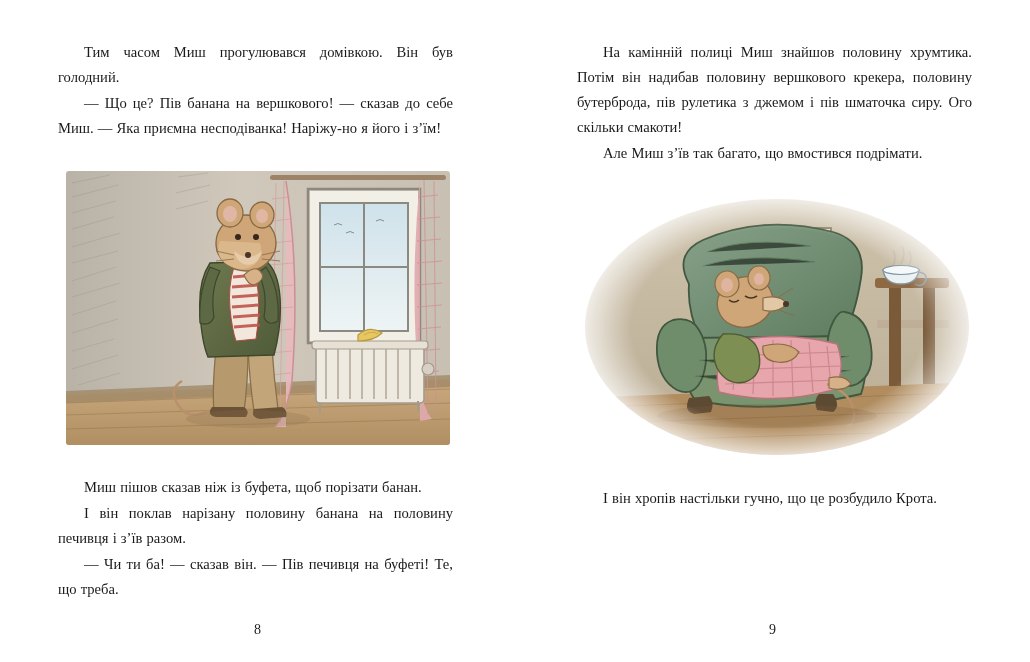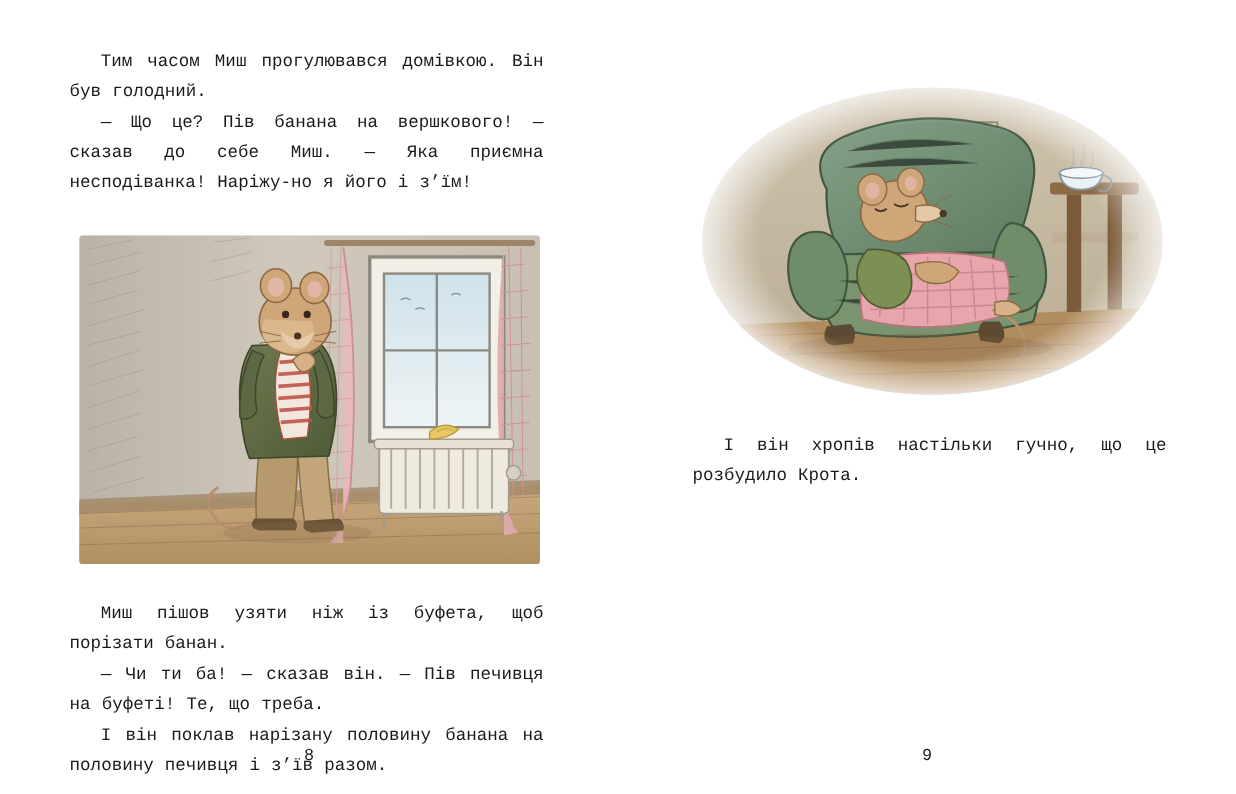--- a/index.html
+++ b/index.html
@@ -12,21 +12,20 @@
     height: 662px;
     font-family: "Liberation Serif", serif;
     color: #1a1a1a;
     overflow: hidden;
   }
   .spread {
     position: relative;
     width: 1030px;
     height: 662px;
     display: flex;
-    font-family: Liberation Mono, monospace;
   }
   .page {
     position: relative;
     width: 515px;
     height: 662px;
     box-sizing: border-box;
   }
   .page-left  { padding: 40px 62px 0 58px; }
   .page-right { padding: 40px 58px 0 62px; }
 
@@ -255,29 +254,31 @@
 
             <path d="M186 112 q10 -10 16 -4 q6 6 -2 12 q-8 6 -14 -8 Z" fill="#d7b289" stroke="#8a6a44" stroke-width="1.1"></path>
           </g>
 
           <ellipse cx="190" cy="256" rx="62" ry="9" fill="#8a6f4c" opacity="0.25"></ellipse>
         </g>
       </svg>
       
     </div>
 
-    <p class="para">Миш пішов узяти ніж із буфета, щоб порізати банан.</p>
+    <p class="para">Миш пішов сказав ніж із буфета, щоб порізати банан.</p>
+    <p class="para">І він поклав нарізану половину банана на половину печивця і з’їв разом.</p>
     <p class="para">— Чи ти ба! — сказав він. — Пів печивця на буфеті! Те, що треба.</p>
-    <p class="para">І він поклав нарізану половину банана на половину печивця і з’їв разом.</p>
 
     <div class="folio">8</div>
   </div>
 
   <div class="page page-right">
 
+    <p class="para">На камінній полиці Миш знайшов половину хрумтика. Потім він надибав половину вершкового крекера, половину бутерброда, пів рулетика з джемом і пів шматочка сиру. Ого скільки смакоти!</p>
+    <p class="para">Але Миш з’їв так багато, що вмостився подрімати.</p>
 
     <div class="illus-right">
       <svg width="400" height="270" viewBox="0 0 400 270" xmlns="http://www.w3.org/2000/svg">
         <defs>
           <radialGradient id="vignR" cx="50%" cy="50%" r="52%">
             <stop offset="70%" stop-color="#ffffff" stop-opacity="0"></stop>
             <stop offset="100%" stop-color="#ffffff" stop-opacity="1"></stop>
           </radialGradient>
           <linearGradient id="chairR" x1="0" y1="0" x2="1" y2="1">
             <stop offset="0%" stop-color="#86a187"></stop>

